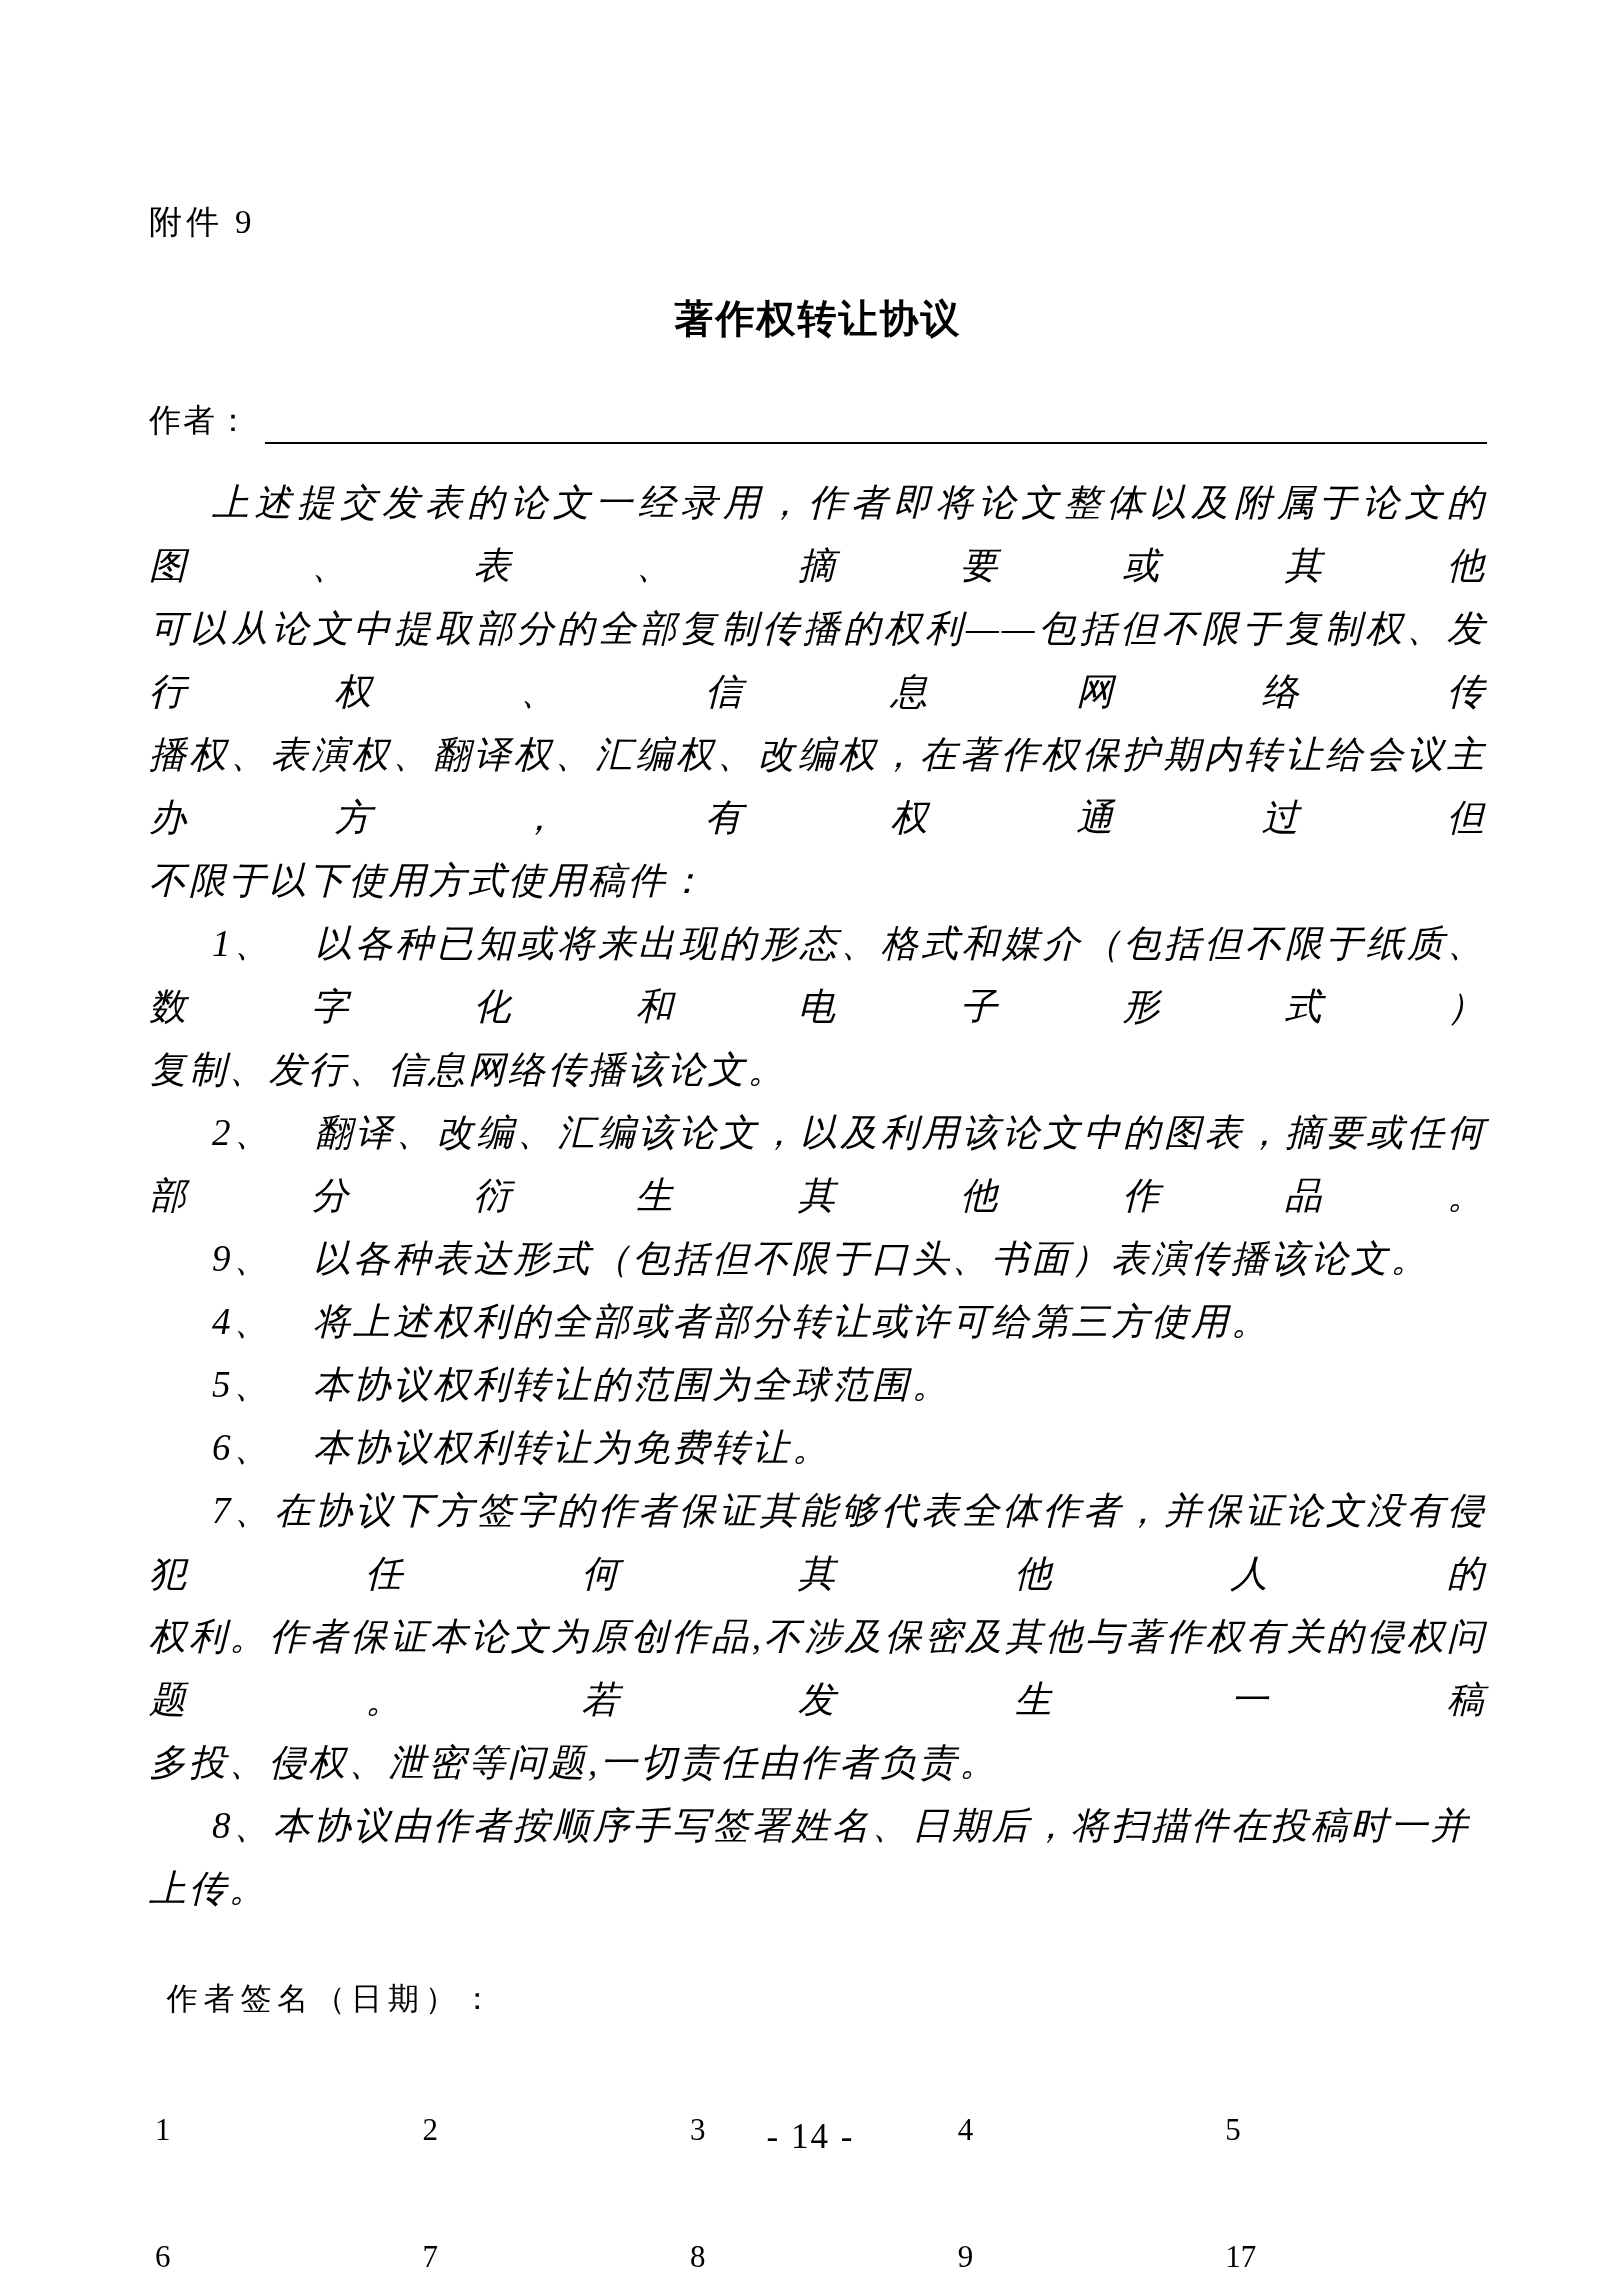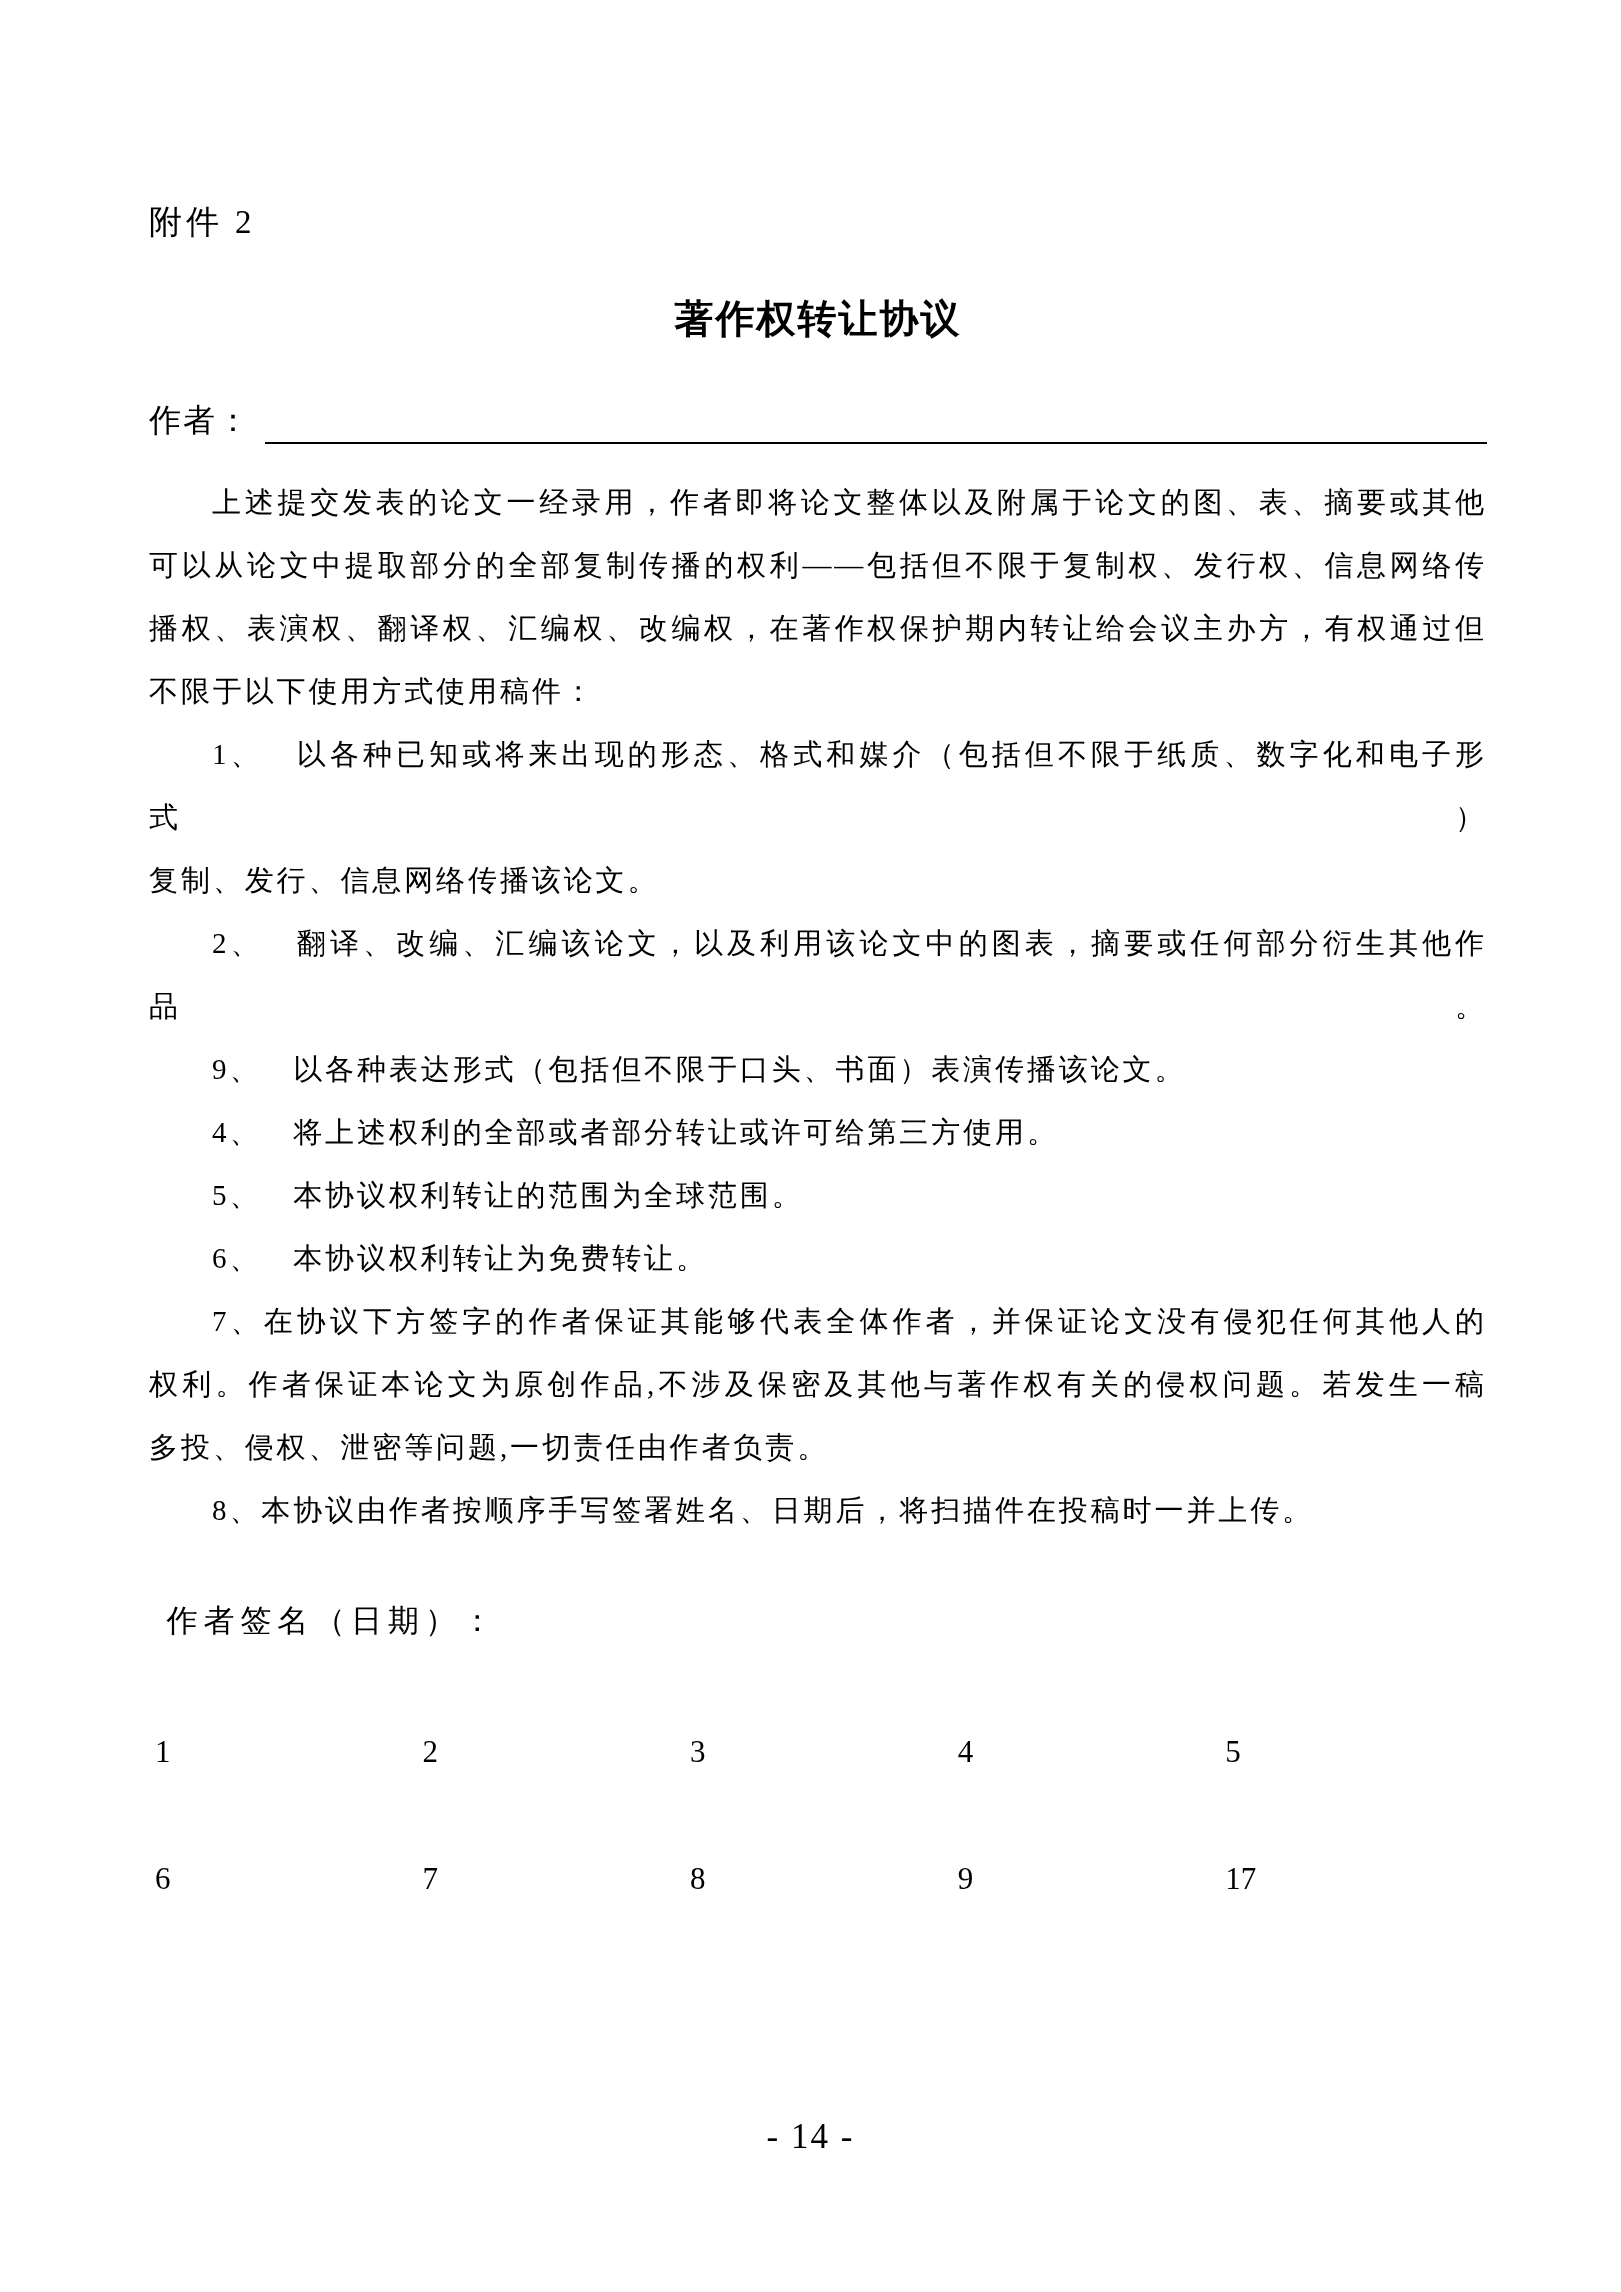--- a/index.html
+++ b/index.html
@@ -43,23 +43,24 @@
   .field-row.author-row { margin-top: 55px; }
   .field-label { white-space: nowrap; }
   .blank-line {
     flex: 1;
     height: 43px;
     margin-left: 13.7px;
     border-bottom: 2.9px solid #000000;
   }
   .body-block {
     margin-top: 27.4px;
-    font-size: 29px;
+    font-size: 37px;
     line-height: 63px;
     letter-spacing: 2.9px;
+    font-style: italic;
   }
   .line { text-align: left; }
   .line.indent { text-indent: 63px; }
   .line.justify {
     text-align: justify;
     text-align-last: justify;
     text-justify: inter-character;
   }
   .sig-label {
     margin-top: 55px;
@@ -89,21 +90,21 @@
     line-height: 35px;
     letter-spacing: 2px;
   }
 </style>
 </head>
 <body>
 
 <div class="page">
   <div class="content">
 
-    <div class="attachment">附件 2</div>
+    <div class="attachment">附件 9</div>
 
     <div class="doc-title">著作权转让协议</div>
 
 
     <div class="field-row author-row">
       <span class="field-label">作者：</span>
       <span class="blank-line"></span>
     </div>
 
     <div class="body-block">

